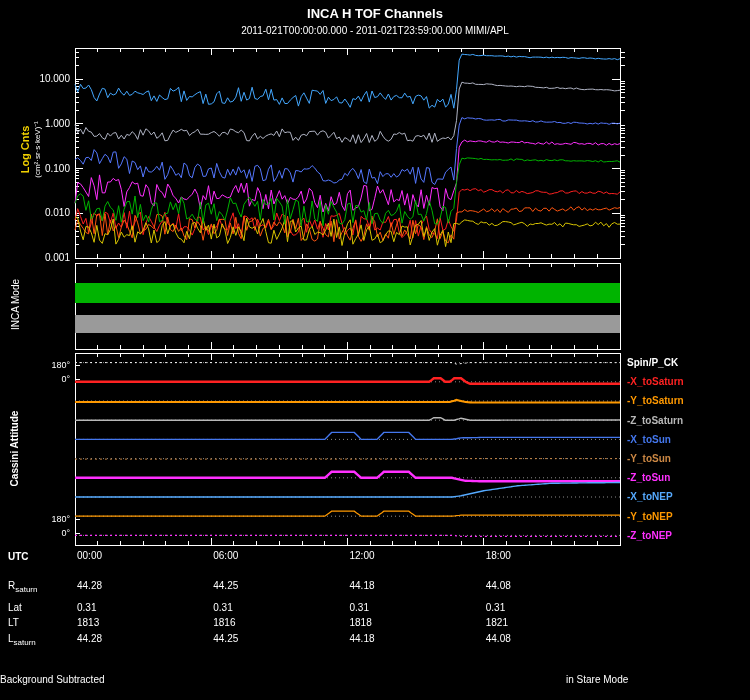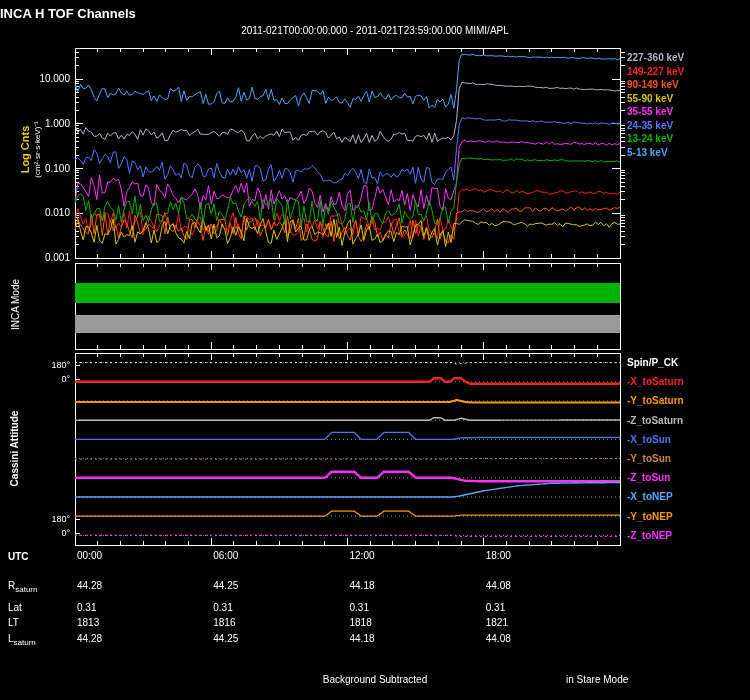--- a/index.html
+++ b/index.html
@@ -1,39 +1,39 @@
 <!DOCTYPE html>
 <html><head>
 <meta charset="utf-8">
 <style>
   *{margin:0;padding:0;box-sizing:border-box}
   html,body{background:#000}
   body{width:750px;height:700px;font-family:"Liberation Sans",sans-serif;color:#fff;overflow:hidden}
   #fig{position:relative;width:750px;height:700px;background:#000}
   #plot-svg{position:absolute;left:0;top:0;font-family:inherit}
-  .title{position:absolute;left:0;top:6px;width:750px;text-align:left;font-size:13px;font-weight:bold;color:#fff}
+  .title{position:absolute;left:0;top:6px;width:750px;text-align:center;font-size:13px;font-weight:bold;color:#fff}
   .subtitle{position:absolute;left:0;top:25px;width:750px;text-align:center;font-size:10px;color:#fff}
   .rot{position:absolute;transform:rotate(-90deg);white-space:nowrap;text-align:center}
   #ylab-counts{left:-45px;top:138px;width:150px}
   #ylab-counts .yl1{font-size:11px;font-weight:bold;color:#f0d000}
   #ylab-counts .yl2{font-size:8px;color:#fff}
   #ylab-mode{left:-25px;top:299px;width:80px;font-size:10px;color:#fff}
   #ylab-att{left:-41px;top:443px;width:110px;font-size:10px;font-weight:bold;color:#fff}
   .legend{position:absolute;font-size:10px;font-weight:bold;white-space:nowrap}
   #legend-energy{left:627px;top:51px}
   #legend-mode{left:627px;top:263px}
   #legend-att{left:627px;top:353px}
   #utc-label{position:absolute;left:8px;top:551px;font-size:10px;font-weight:bold}
   #time-row{position:absolute;left:0;top:550px;width:698px;height:14px;font-size:10px}
   #time-row span{position:absolute}
   .frow{position:absolute;left:0;width:606px;height:14px;font-size:10px;color:#fff}
   .frow .flabel{position:absolute;left:8px}
   .frow sub{font-size:8px}
   .frow .fval{position:absolute}
-  #caption-center{position:absolute;left:0;top:674px;width:750px;text-align:center;font-size:10px}
+  #caption-center{position:absolute;left:0;top:674px;width:750px;text-align:left;font-size:10px}
   #caption-right{position:absolute;left:566px;top:674px;font-size:10px}
 </style>
 </head>
 <body>
 
 <div id="fig">
   <svg id="plot-svg" width="750" height="700">
       <rect x="75" y="48" width="545" height="210" fill="none" stroke="#fff" stroke-width="1" shape-rendering="crispEdges"></rect>
       <line x1="75" y1="258" x2="75" y2="251" stroke="#fff" shape-rendering="crispEdges"></line>
       <line x1="75" y1="48" x2="75" y2="55" stroke="#fff" shape-rendering="crispEdges"></line>
@@ -315,30 +315,20 @@
   <div class="title">INCA H TOF Channels</div>
   <div class="subtitle">2011-021T00:00:00.000 - 2011-021T23:59:00.000 MIMI/APL</div>
 
   <div class="rot" id="ylab-counts">
     <div class="yl1">Log Cnts</div>
     <div class="yl2">(cm²·sr·s·keV)⁻¹</div>
   </div>
   <div class="rot" id="ylab-mode">INCA Mode</div>
   <div class="rot" id="ylab-att">Cassini Attitude</div>
 
-  <div class="legend" id="legend-energy">
-      <div style="color: rgb(176, 180, 196); height: 13.5px; line-height: 13.5px;">227-360 keV</div>
-      <div style="color: rgb(255, 32, 32); height: 13.5px; line-height: 13.5px;">149-227 keV</div>
-      <div style="color: rgb(255, 85, 16); height: 13.5px; line-height: 13.5px;">90-149 keV</div>
-      <div style="color: rgb(216, 196, 0); height: 13.5px; line-height: 13.5px;">55-90 keV</div>
-      <div style="color: rgb(255, 48, 255); height: 13.5px; line-height: 13.5px;">35-55 keV</div>
-      <div style="color: rgb(85, 120, 255); height: 13.5px; line-height: 13.5px;">24-35 keV</div>
-      <div style="color: rgb(0, 180, 0); height: 13.5px; line-height: 13.5px;">13-24 keV</div>
-      <div style="color: rgb(68, 168, 255); height: 13.5px; line-height: 13.5px;">5-13 keV</div>
-    </div>
   <div class="legend" id="legend-att">
       <div style="color: rgb(255, 255, 255); height: 19.2px; line-height: 19.2px;">Spin/P_CK</div>
       <div style="color: rgb(255, 34, 34); height: 19.2px; line-height: 19.2px;">-X_toSaturn</div>
       <div style="color: rgb(255, 153, 0); height: 19.2px; line-height: 19.2px;">-Y_toSaturn</div>
       <div style="color: rgb(184, 184, 184); height: 19.2px; line-height: 19.2px;">-Z_toSaturn</div>
       <div style="color: rgb(68, 119, 238); height: 19.2px; line-height: 19.2px;">-X_toSun</div>
       <div style="color: rgb(204, 136, 68); height: 19.2px; line-height: 19.2px;">-Y_toSun</div>
       <div style="color: rgb(255, 48, 255); height: 19.2px; line-height: 19.2px;">-Z_toSun</div>
       <div style="color: rgb(85, 170, 255); height: 19.2px; line-height: 19.2px;">-X_toNEP</div>
       <div style="color: rgb(255, 153, 0); height: 19.2px; line-height: 19.2px;">-Y_toNEP</div>

